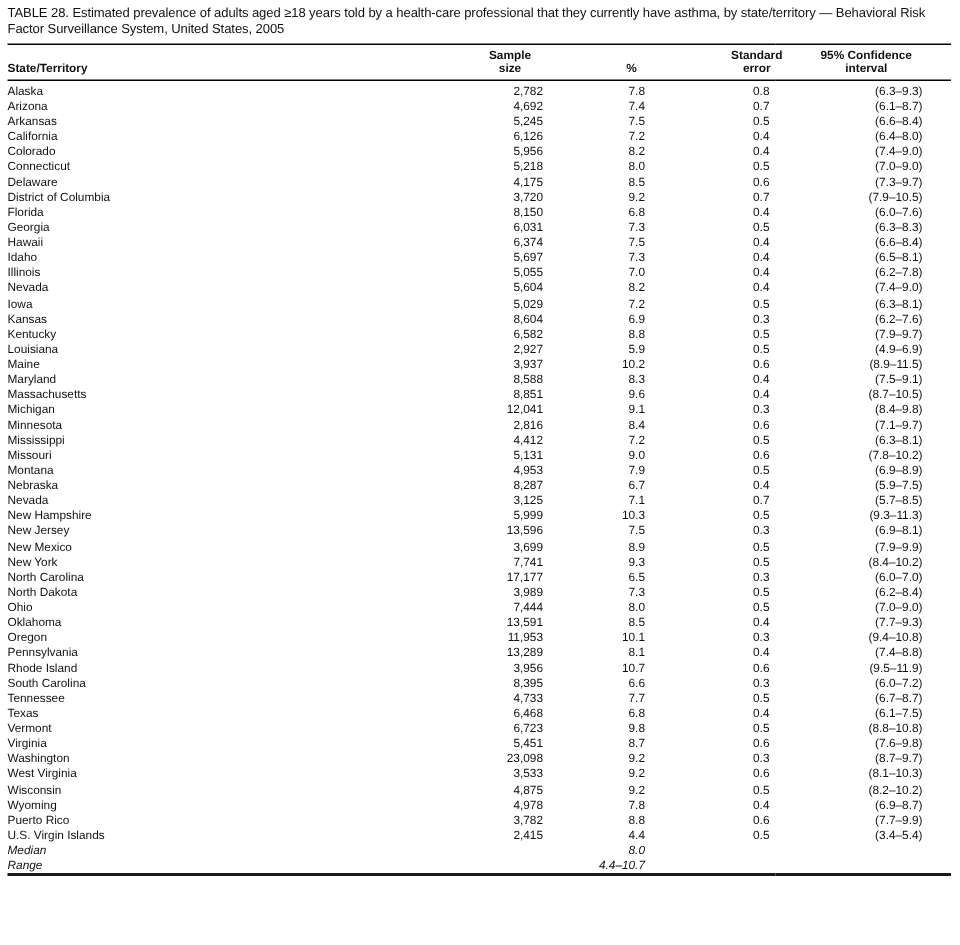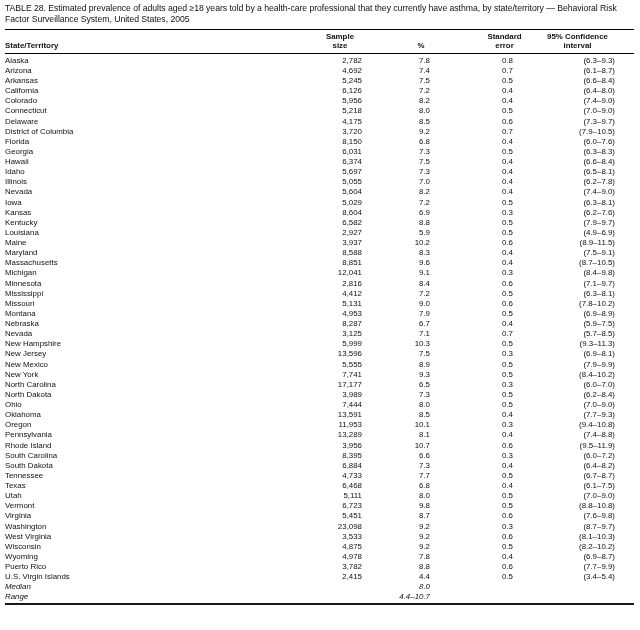--- a/index.html
+++ b/index.html
@@ -310,21 +310,21 @@
         </tr>
         <tr>
           <td class="state">New Jersey</td>
           <td class="num">13,596</td>
           <td class="num">7.5</td>
           <td class="num">0.3</td>
           <td class="ci">(6.9–8.1)</td>
         </tr>
         <tr>
           <td class="state">New Mexico</td>
-          <td class="num">5,555</td>
+          <td class="num">3,699</td>
           <td class="num">8.9</td>
           <td class="num">0.5</td>
           <td class="ci">(7.9–9.9)</td>
         </tr>
         <tr>
           <td class="state">New York</td>
           <td class="num">7,741</td>
           <td class="num">9.3</td>
           <td class="num">0.5</td>
           <td class="ci">(8.4–10.2)</td>
@@ -379,46 +379,32 @@
           <td class="ci">(9.5–11.9)</td>
         </tr>
         <tr>
           <td class="state">South Carolina</td>
           <td class="num">8,395</td>
           <td class="num">6.6</td>
           <td class="num">0.3</td>
           <td class="ci">(6.0–7.2)</td>
         </tr>
         <tr>
-          <td class="state">South Dakota</td>
-          <td class="num">6,884</td>
-          <td class="num">7.3</td>
-          <td class="num">0.4</td>
-          <td class="ci">(6.4–8.2)</td>
-        </tr>
-        <tr>
           <td class="state">Tennessee</td>
           <td class="num">4,733</td>
           <td class="num">7.7</td>
           <td class="num">0.5</td>
           <td class="ci">(6.7–8.7)</td>
         </tr>
         <tr>
           <td class="state">Texas</td>
           <td class="num">6,468</td>
           <td class="num">6.8</td>
           <td class="num">0.4</td>
           <td class="ci">(6.1–7.5)</td>
-        </tr>
-        <tr>
-          <td class="state">Utah</td>
-          <td class="num">5,111</td>
-          <td class="num">8.0</td>
-          <td class="num">0.5</td>
-          <td class="ci">(7.0–9.0)</td>
         </tr>
         <tr>
           <td class="state">Vermont</td>
           <td class="num">6,723</td>
           <td class="num">9.8</td>
           <td class="num">0.5</td>
           <td class="ci">(8.8–10.8)</td>
         </tr>
         <tr>
           <td class="state">Virginia</td>

